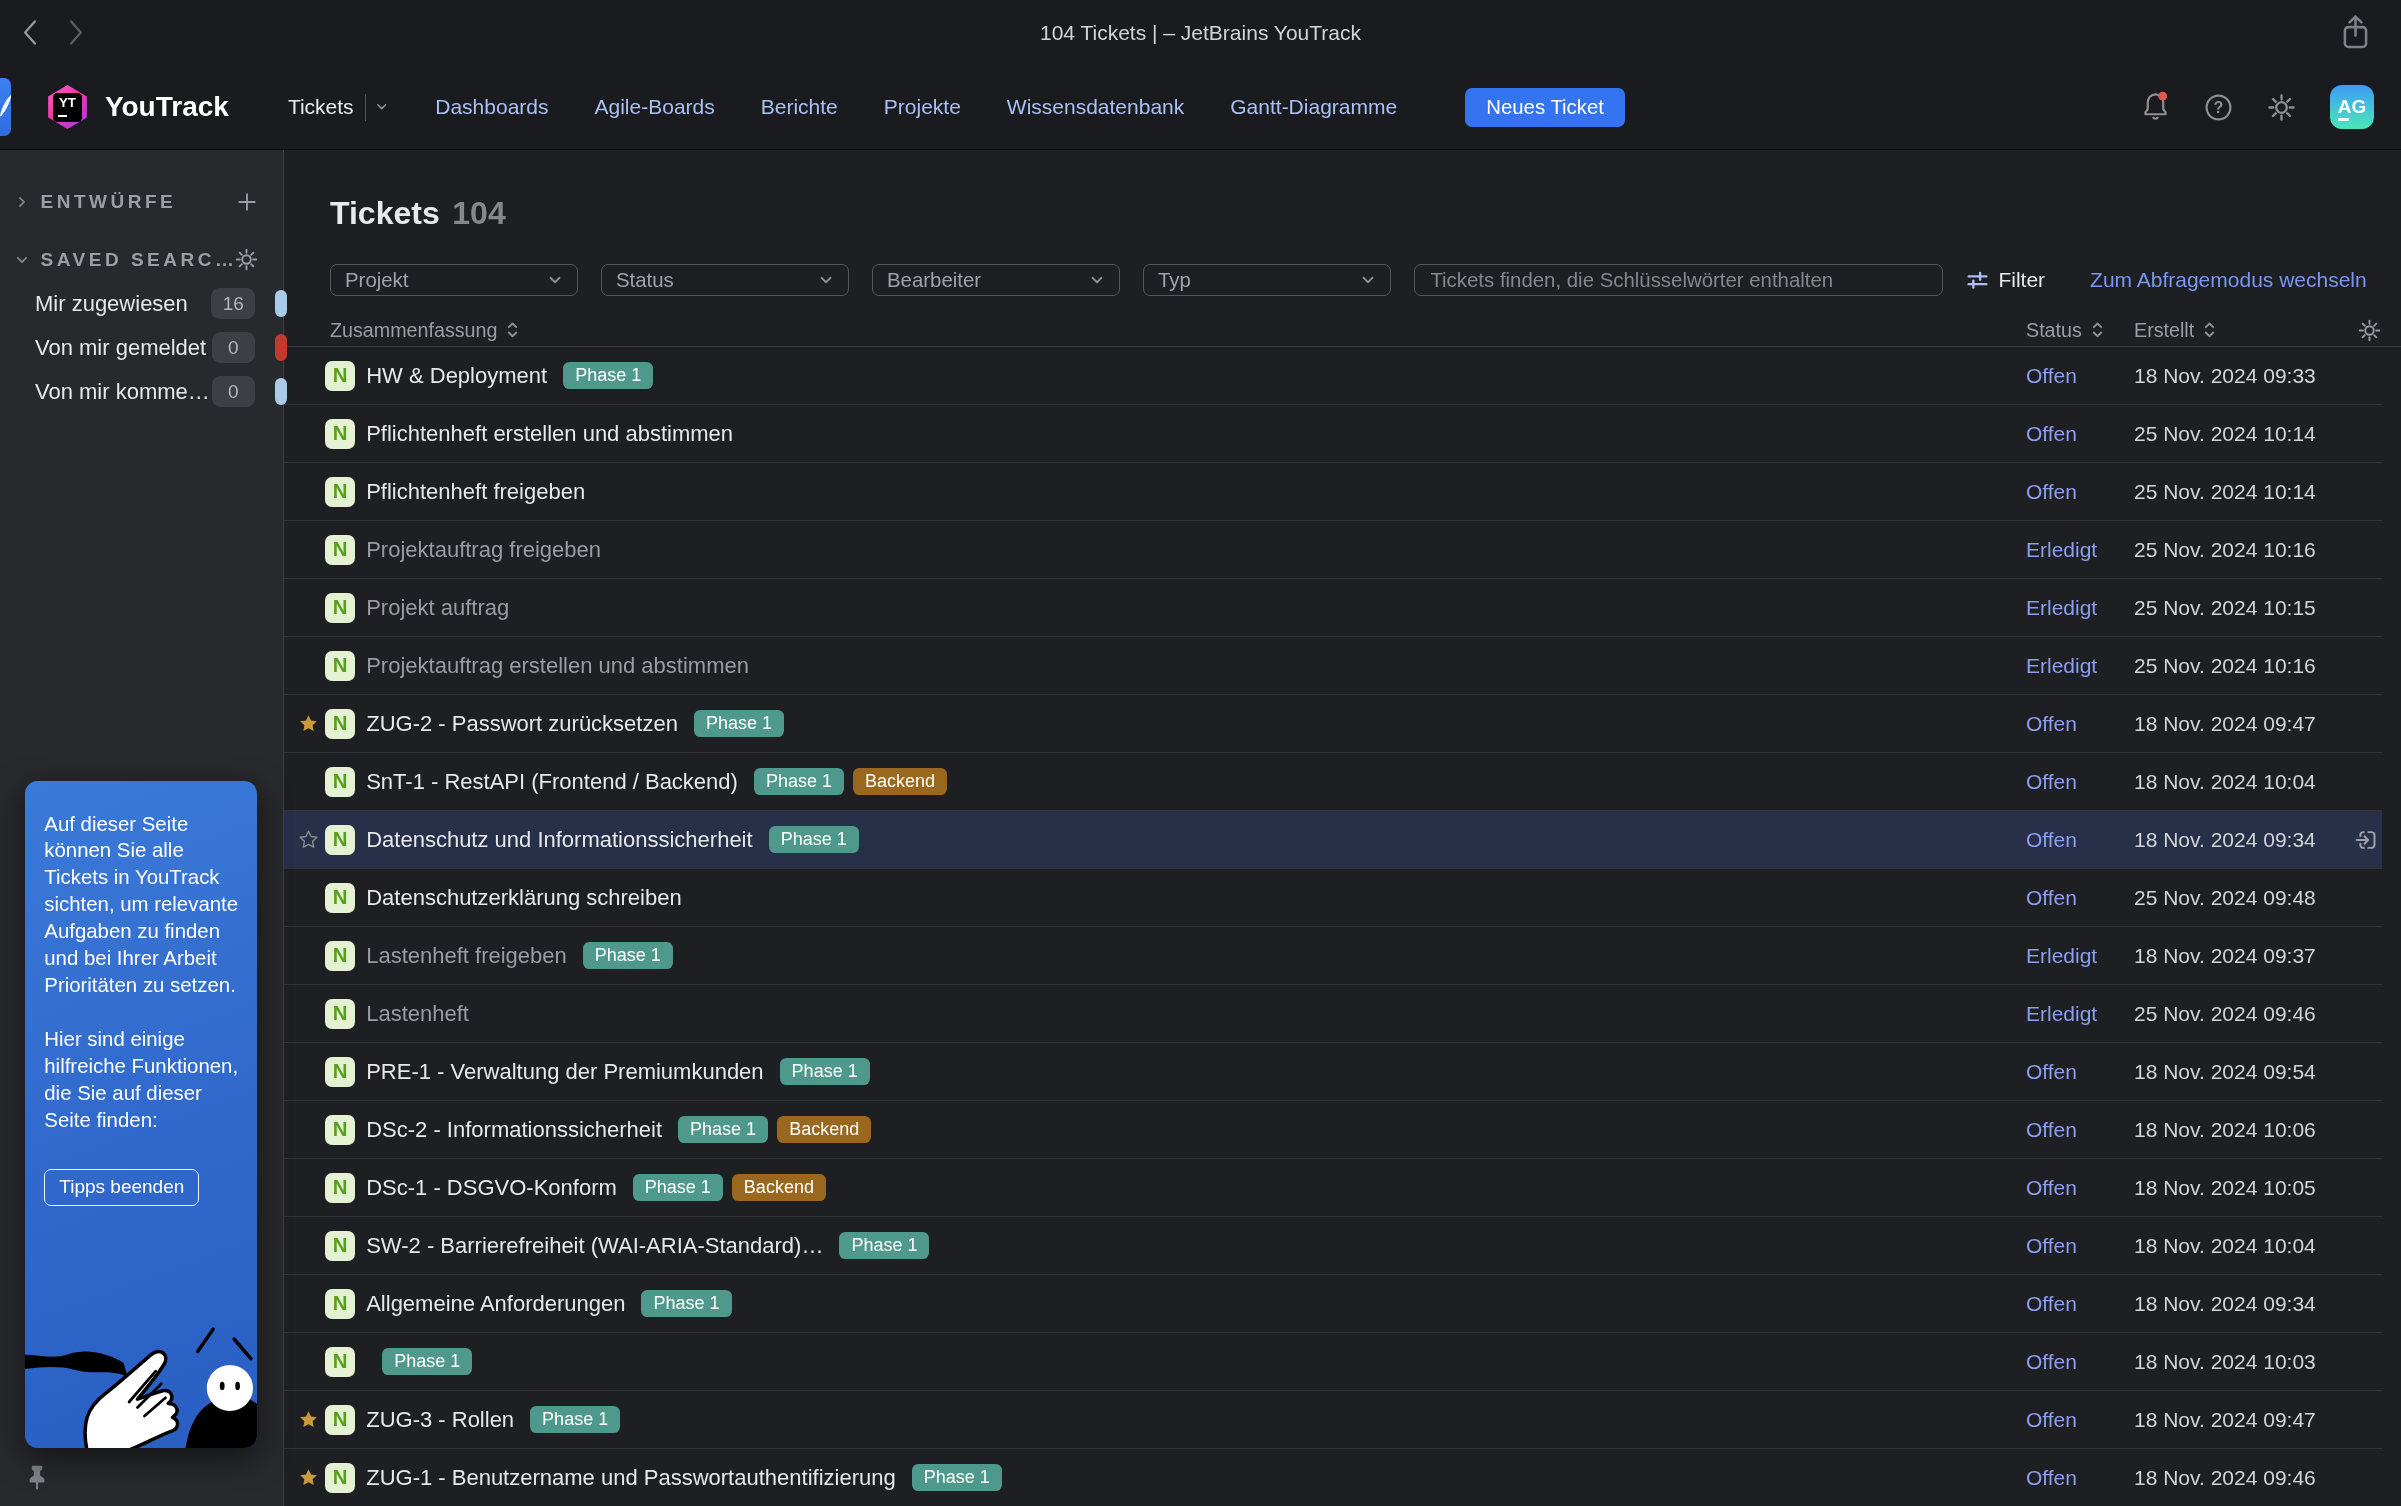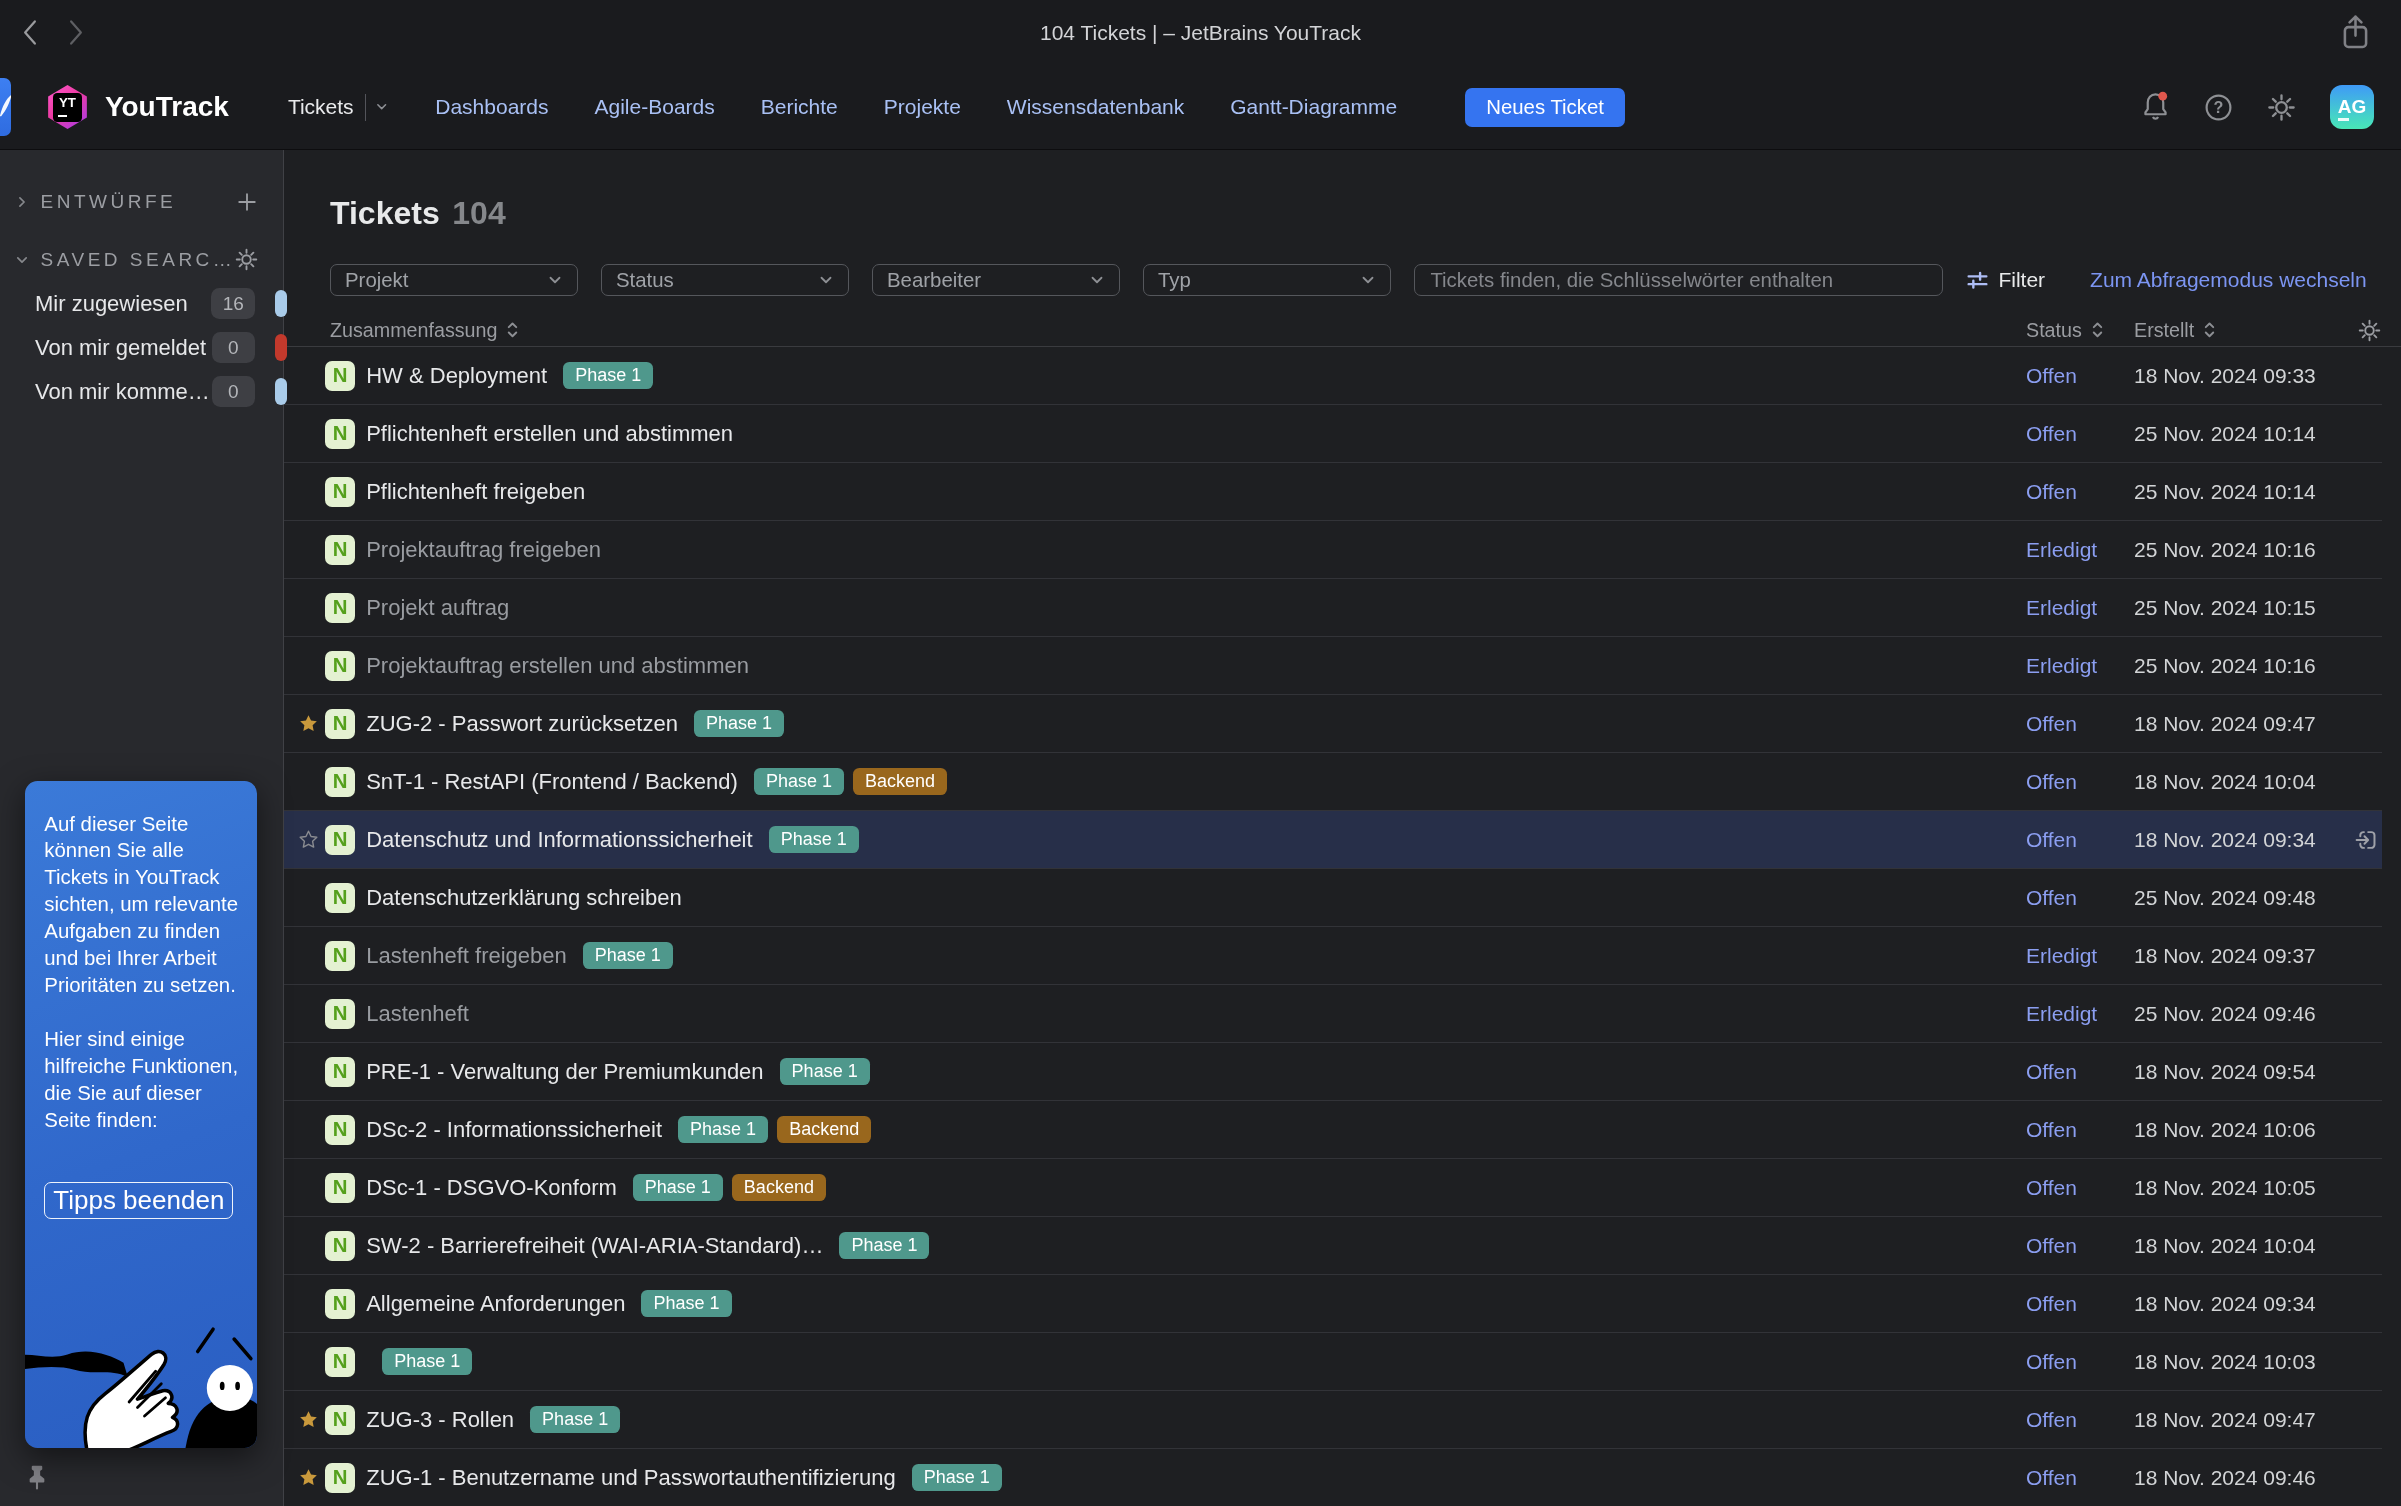--- a/index.html
+++ b/index.html
@@ -33,36 +33,36 @@
   .nav-icons{margin-left:auto;display:flex;align-items:center;gap:32px}
   .avatar{width:44px;height:44px;border-radius:12px;background:linear-gradient(180deg,#3f9af7 0%,#45d2c9 70%,#49e6b6 100%);
           display:flex;align-items:center;justify-content:center;color:#fff;font-weight:700;font-size:19px;position:relative;margin-left:1.4px}
   .avatar::after{content:"";position:absolute;left:8.4px;bottom:8.4px;width:10.5px;height:2.8px;background:rgba(255,255,255,.9)}
 
   
   .content{position:absolute;top:150px;left:0;right:0;bottom:0;display:flex}
 
   
   .sidebar{width:283px;flex:none;background:#28292d;border-right:0.7px solid #404146;position:relative}
-  .side-head{display:flex;align-items:center;height:44px;padding:0 24px 0 15.4px;color:#9c9ea3;font-size:19px;font-weight:400;letter-spacing:3.5px}
+  .side-head{display:flex;align-items:center;height:44px;padding:0 24px 0 15.4px;color:#9c9ea3;font-size:19px;font-weight:700;letter-spacing:3.5px}
   .side-head .lbl{margin-left:11.2px;flex:1;white-space:nowrap;overflow:hidden}
   .side-item{height:44px;display:flex;align-items:center;padding-left:35px;font-size:22px;color:#e6e7e9;position:relative;cursor:pointer}
   .count-pill{margin-left:auto;margin-right:28px;background:#3e3f44;color:#b4b6ba;font-size:19px;height:31px;min-width:21px;
               border-radius:8.4px;display:flex;align-items:center;justify-content:center;padding:0 11.2px}
   .color-bar{position:absolute;right:-4.2px;top:8.4px;width:12px;height:27px;border-radius:6.3px;z-index:4}
 
   
   .tooltip{position:absolute;left:24.6px;top:631px;width:232px;height:667px;box-sizing:border-box;border-radius:12.6px;
            background:linear-gradient(160deg,#3b7ad8 0%,#3068cb 55%,#2a5ec2 100%);padding:29.5px 18px 0 19.7px;color:#fff;
            box-shadow:0 9.8px 31px rgba(0,0,0,.5);overflow:hidden;z-index:6}
   .tooltip p{margin:0 0 27px 0;font-size:20.4px;line-height:1.32;font-weight:400}
   .tip-buttons{display:flex;flex-direction:column;align-items:flex-start;gap:9px;margin-top:4.2px;position:relative;z-index:1}
   .tip-btn{background:#4d7fdf;border:none;border-radius:6.3px;height:38px;padding:0 14px;color:#fff;font-size:19px;font-family:inherit;cursor:pointer;white-space:nowrap}
-  .tip-dismiss{margin-top:21px;background:transparent;border:1.4px solid rgba(255,255,255,.92);border-radius:7px;height:37px;
-               padding:0 8px;color:#fff;font-size:26px;font-family:inherit;cursor:pointer}
+  .tip-dismiss{margin-top:8px;background:transparent;border:1.4px solid rgba(255,255,255,.92);border-radius:7px;height:37px;
+               padding:0 14px;color:#fff;font-size:19px;font-family:inherit;cursor:pointer}
   .illustration{position:absolute;right:0;bottom:-2.8px;z-index:3;pointer-events:none}
   .side-pin{position:absolute;left:25px;bottom:15.4px}
 
   
   .main{flex:1;background:#1e1f22;position:relative;overflow:hidden}
   .heading{margin:44px 0 0 46px;font-size:32px;font-weight:700;line-height:38px;display:flex;gap:12.6px}
   .heading .count{color:#85878b}
   .toolbar{margin:32px 19px 0 46px;height:32px;display:flex;align-items:center}
   .dropdown{width:248px;height:32px;box-sizing:border-box;border:0.7px solid #55575c;border-radius:7px;display:flex;align-items:center;
             padding:0 12.6px 0 14px;color:#9fa2a7;font-size:20.4px;margin-right:23px;cursor:pointer;flex:none}

